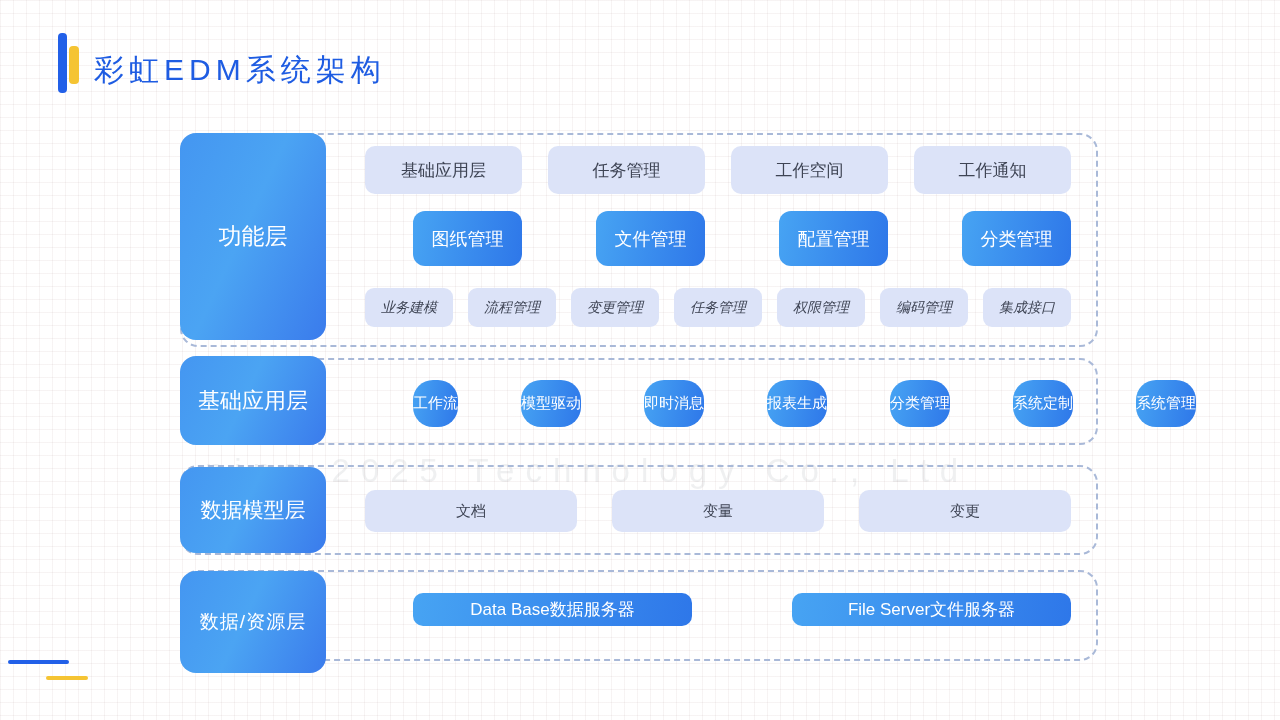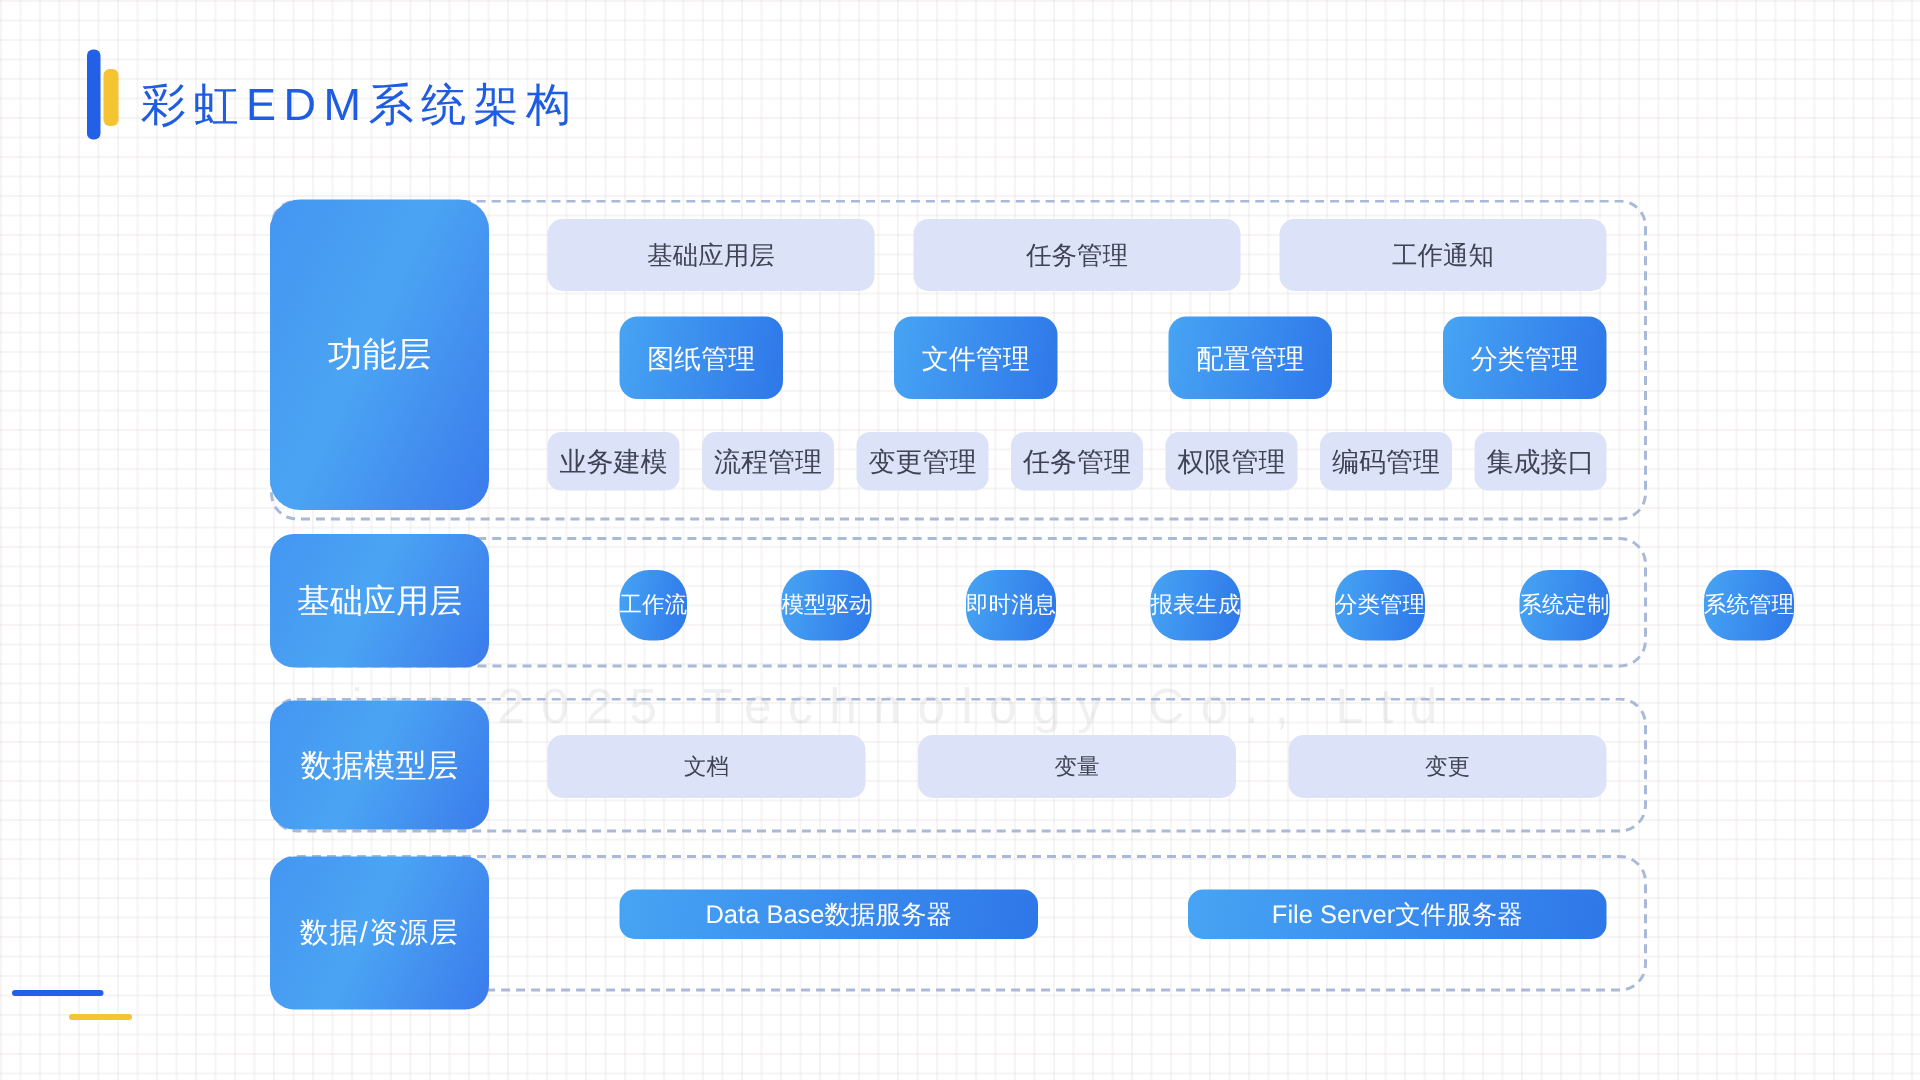--- a/index.html
+++ b/index.html
@@ -41,21 +41,21 @@
   .c3 { top:465px; height:90px;  }
   .c4 { top:570px; height:91px;  }
 
   .layer-label {
     position:absolute; left:180px; width:146px; z-index:2;
     display:flex; align-items:center; justify-content:center;
     color:#ffffff; font-weight:500;
     background:linear-gradient(115deg,#4496f1 0%,#4ba4f3 45%,#3a7bec 100%);
     border-radius:16px;
   }
-  .l1 { top:133px; height:207px; font-size:23px;border-radius:20px; }
+  .l1 { top:133px; height:207px; font-size:23px; }
   .l2 { top:356px; height:89px;  font-size:22px; }
   .l3 { top:467px; height:86px;  font-size:21px;text-align:right; }
   .l4 { top:571px; height:102px;  font-size:19px; letter-spacing:1px; }
 
   
   .boxrow {
     position:absolute; left:365px; width:706px;
     display:flex; z-index:2;
   }
   .r1a { top:146px; height:48px; gap:26px; }
@@ -67,21 +67,21 @@
 
   .box {
     flex:1; display:flex; align-items:center; justify-content:center;
     white-space:nowrap; border-radius:10px;
   }
   .box-light { background:#dce3f8; color:#3e4454; }
   .box-blue  { background:linear-gradient(100deg,#47a4f3 0%,#2e77e9 100%); color:#ffffff;margin-left:48px; }
 
   .r1a .box { font-size:17px; border-radius:10px; }
   .r1b .box { font-size:18px; border-radius:12px; }
-  .r1c .box { font-size:18px; border-radius:9px;  }
+  .r1c .box { font-size:14px; border-radius:9px;font-style:italic;  }
   .r2  .box { font-size:15px; border-radius:20px; }
   .r3  .box { font-size:15px; border-radius:10px; }
   .r4  .box { font-size:17px; border-radius:10px; }
 
   
   .footer-line { position:absolute; height:4px; border-radius:3px; }
   .fl-blue   { left:8px;  top:660px; width:61px; background:#2260e8; }
   .fl-yellow { left:46px; top:676px; width:42px; background:#f5c433; }
 </style>
 </head>
@@ -94,20 +94,21 @@
   <h1 class="page-title">彩虹EDM系统架构</h1>
 
   <div class="watermark">ning 2025 Technology Co., Ltd</div>
 
   <div class="dashed c1"></div>
   <div class="layer-label l1">功能层</div>
 
   <div class="boxrow r1a">
     <div class="box box-light">基础应用层</div>
     <div class="box box-light">任务管理</div>
+    <div class="box box-light">工作空间</div>
     <div class="box box-light">工作通知</div>
   </div>
 
   <div class="boxrow r1b">
     <div class="box box-blue">图纸管理</div>
     <div class="box box-blue">文件管理</div>
     <div class="box box-blue">配置管理</div>
     <div class="box box-blue">分类管理</div>
   </div>
 

